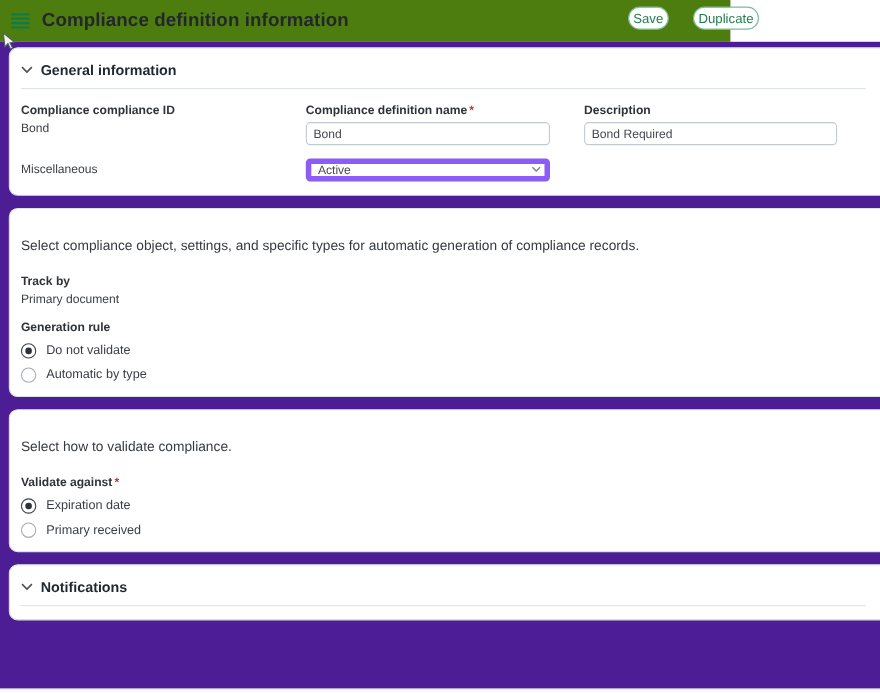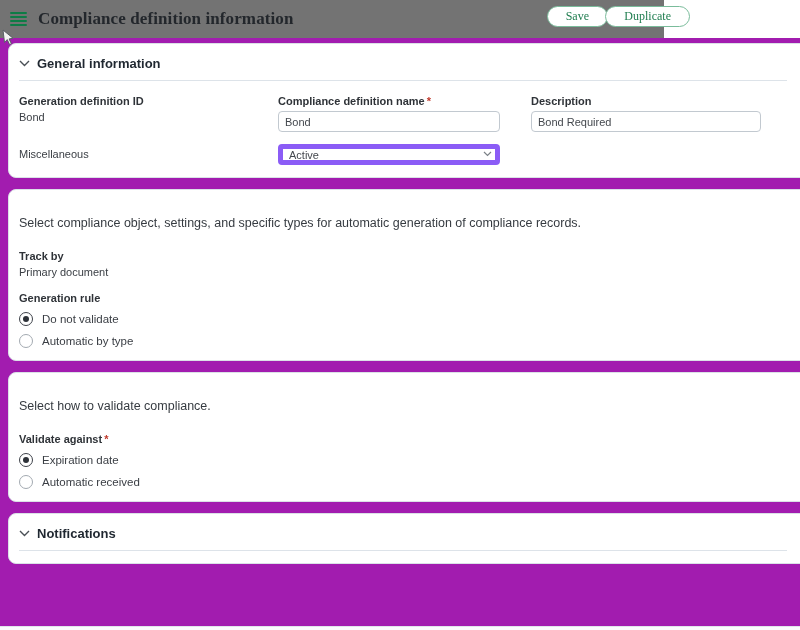--- a/index.html
+++ b/index.html
@@ -7,40 +7,40 @@
   body {
     font-family: "Liberation Sans", "DejaVu Sans", sans-serif;
     background: #ffffff;
     position: relative;
     color: #33373d;
   }
 
   
   .header {
     position: absolute; top: 0; left: 0; width: 664px; height: 38px;
-    background: #737373; display: flex; align-items: center; padding-left: 10px; font-family: Liberation Serif, serif;
+    background: #4d7c0f; display: flex; align-items: center; padding-left: 10px;
   }
   .menu-icon { width: 17px; height: 14px; display: flex; flex-direction: column; justify-content: space-between; cursor: pointer; }
   .menu-icon span { display: block; height: 2px; background: #0e7c46; border-radius: 1px; }
   .page-title { font-size: 17px; font-weight: bold; color: #23272c; margin-left: 11px; letter-spacing: 0.1px; }
   .hdr-btn {
     position: absolute; top: 6px; height: 21px; background: #ffffff;
     border: 1.5px solid #7abc9b; border-radius: 11px; color: #1f7d4f;
-    font-size: 12px; font-family: inherit; padding: 0 18px; cursor: pointer; white-space: nowrap;
+    font-size: 12px; font-family: inherit; padding: 0 4px; cursor: pointer; white-space: nowrap;
   }
   .btn-save { right: 56px; }
   .btn-duplicate { right: -26px; }
 
   
   .cursor { position: absolute; left: 1px; top: 29px; z-index: 50; pointer-events: none; }
 
   
   .content {
     position: absolute; top: 38px; left: 0; width: 800px; height: 589px;
-    background: #a21caf; padding: 5px 0 0 8px;
+    background: #4c1d95; padding: 5px 0 0 8px;
   }
   .card {
     width: 812px; background: #ffffff; border: 1px solid #dbe1e7;
     border-radius: 8px; margin-bottom: 11px; padding: 10px 14px 12px 10px;
   }
   .card-head {
     display: flex; align-items: center; gap: 7px;
     border-bottom: 1px solid #dde3e9; padding: 2px 0 9px 0; margin-right: 18px;
     cursor: pointer;
   }
@@ -105,21 +105,21 @@
 
   <div class="card">
     <div class="card-head">
       <svg class="chev" viewBox="0 0 11 7">
           <path d="M1 1 L5.5 5.5 L10 1" fill="none" stroke="#4a5056" stroke-width="1.4"></path>
         </svg>
       <span class="title">General information</span>
     </div>
     <div class="gen-grid">
       <div class="gi-cell">
-        <div class="field-label">Generation definition ID</div>
+        <div class="field-label">Compliance compliance ID</div>
         <div class="field-value">Bond</div>
       </div>
       <div class="gi-cell">
         <div class="field-label">
           <span>Compliance definition name</span><span class="req">*</span>
         </div>
         <input class="text-input" type="text" value="Bond" style="">
       </div>
       <div class="gi-cell">
         <div class="field-label" style="margin-bottom:4px;">Description</div>
@@ -159,21 +159,21 @@
     <div class="intro">Select how to validate compliance.</div>
     <div class="group-label" style="margin-top:20px;">
       <span>Validate against</span><span class="req">*</span>
     </div>
     <div class="radio-row">
       <span class="radio selected"></span>
       <span class="radio-label">Expiration date</span>
     </div>
     <div class="radio-row">
       <span class="radio"></span>
-      <span class="radio-label">Automatic received</span>
+      <span class="radio-label">Primary received</span>
     </div>
   </div>
 
   <div class="card">
     <div class="card-head">
       <svg class="chev" viewBox="0 0 11 7">
           <path d="M1 1 L5.5 5.5 L10 1" fill="none" stroke="#4a5056" stroke-width="1.4"></path>
         </svg>
       <span class="title">Notifications</span>
     </div>

